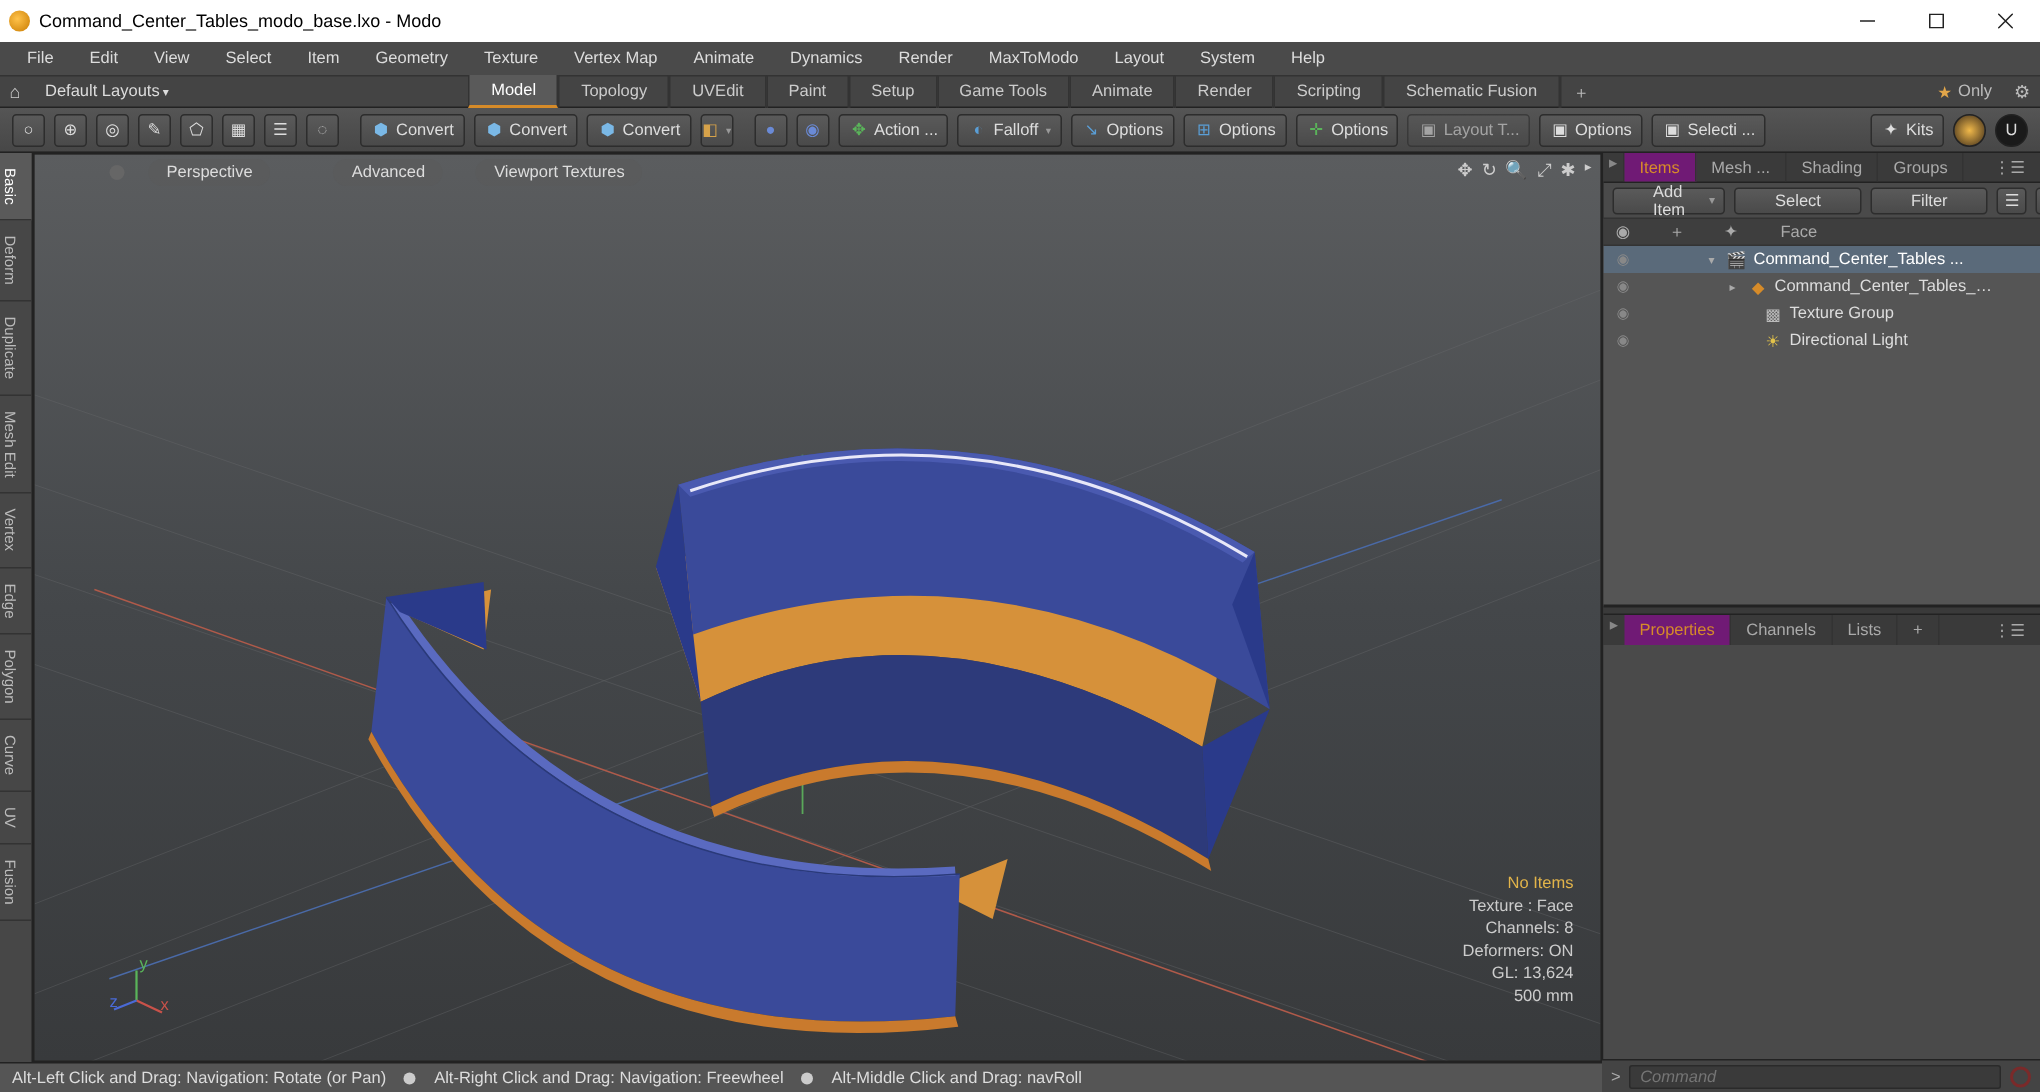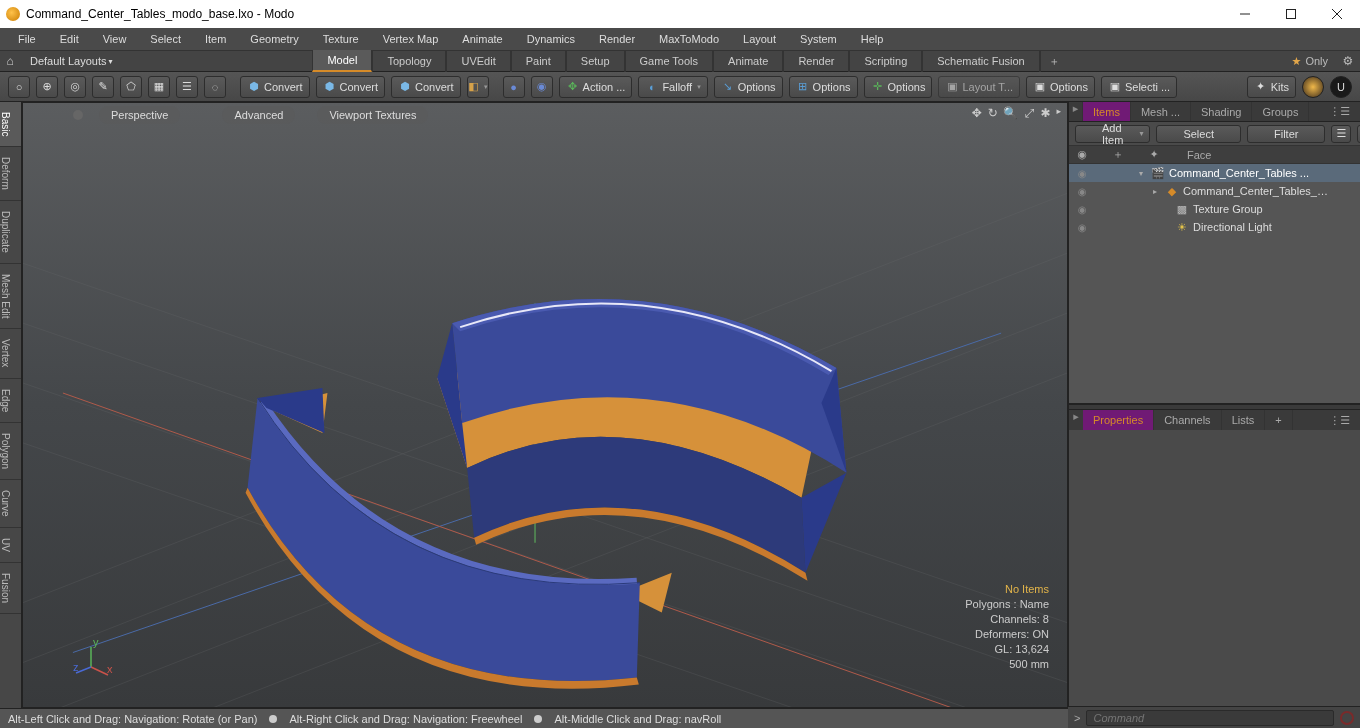--- a/index.html
+++ b/index.html
@@ -341,21 +341,21 @@
         <path d="M 235 295 Q 365 500 618 480" fill="none" stroke="#2a3a7a" stroke-width="1"></path>
 
         <path d="M 225 385 Q 345 605 615 575 L 617 582 Q 345 615 223 390 Z" fill="#c97a2d"></path>
 
         <path d="M 235 295 L 300 285 L 302 330 L 244 305 Z" fill="#2a3a8a"></path>
       </g>
     </svg>
 
     <div class="hud">
       <div class="warn">No Items</div>
-      <div class="line">Polygons : Name</div>
+      <div class="line">Texture : Face</div>
       <div class="line">Channels: 8</div>
       <div class="line">Deformers: ON</div>
       <div class="line">GL: 13,624</div>
       <div class="line">500 mm</div>
     </div>
 
     <svg class="axiswidget" viewBox="0 0 40 40">
       <line x1="18" y1="30" x2="18" y2="10" stroke="#5ab45a" stroke-width="1.5"></line>
       <line x1="18" y1="30" x2="35" y2="38" stroke="#c9524a" stroke-width="1.5"></line>
       <line x1="18" y1="30" x2="3" y2="36" stroke="#4a6ad6" stroke-width="1.5"></line>

